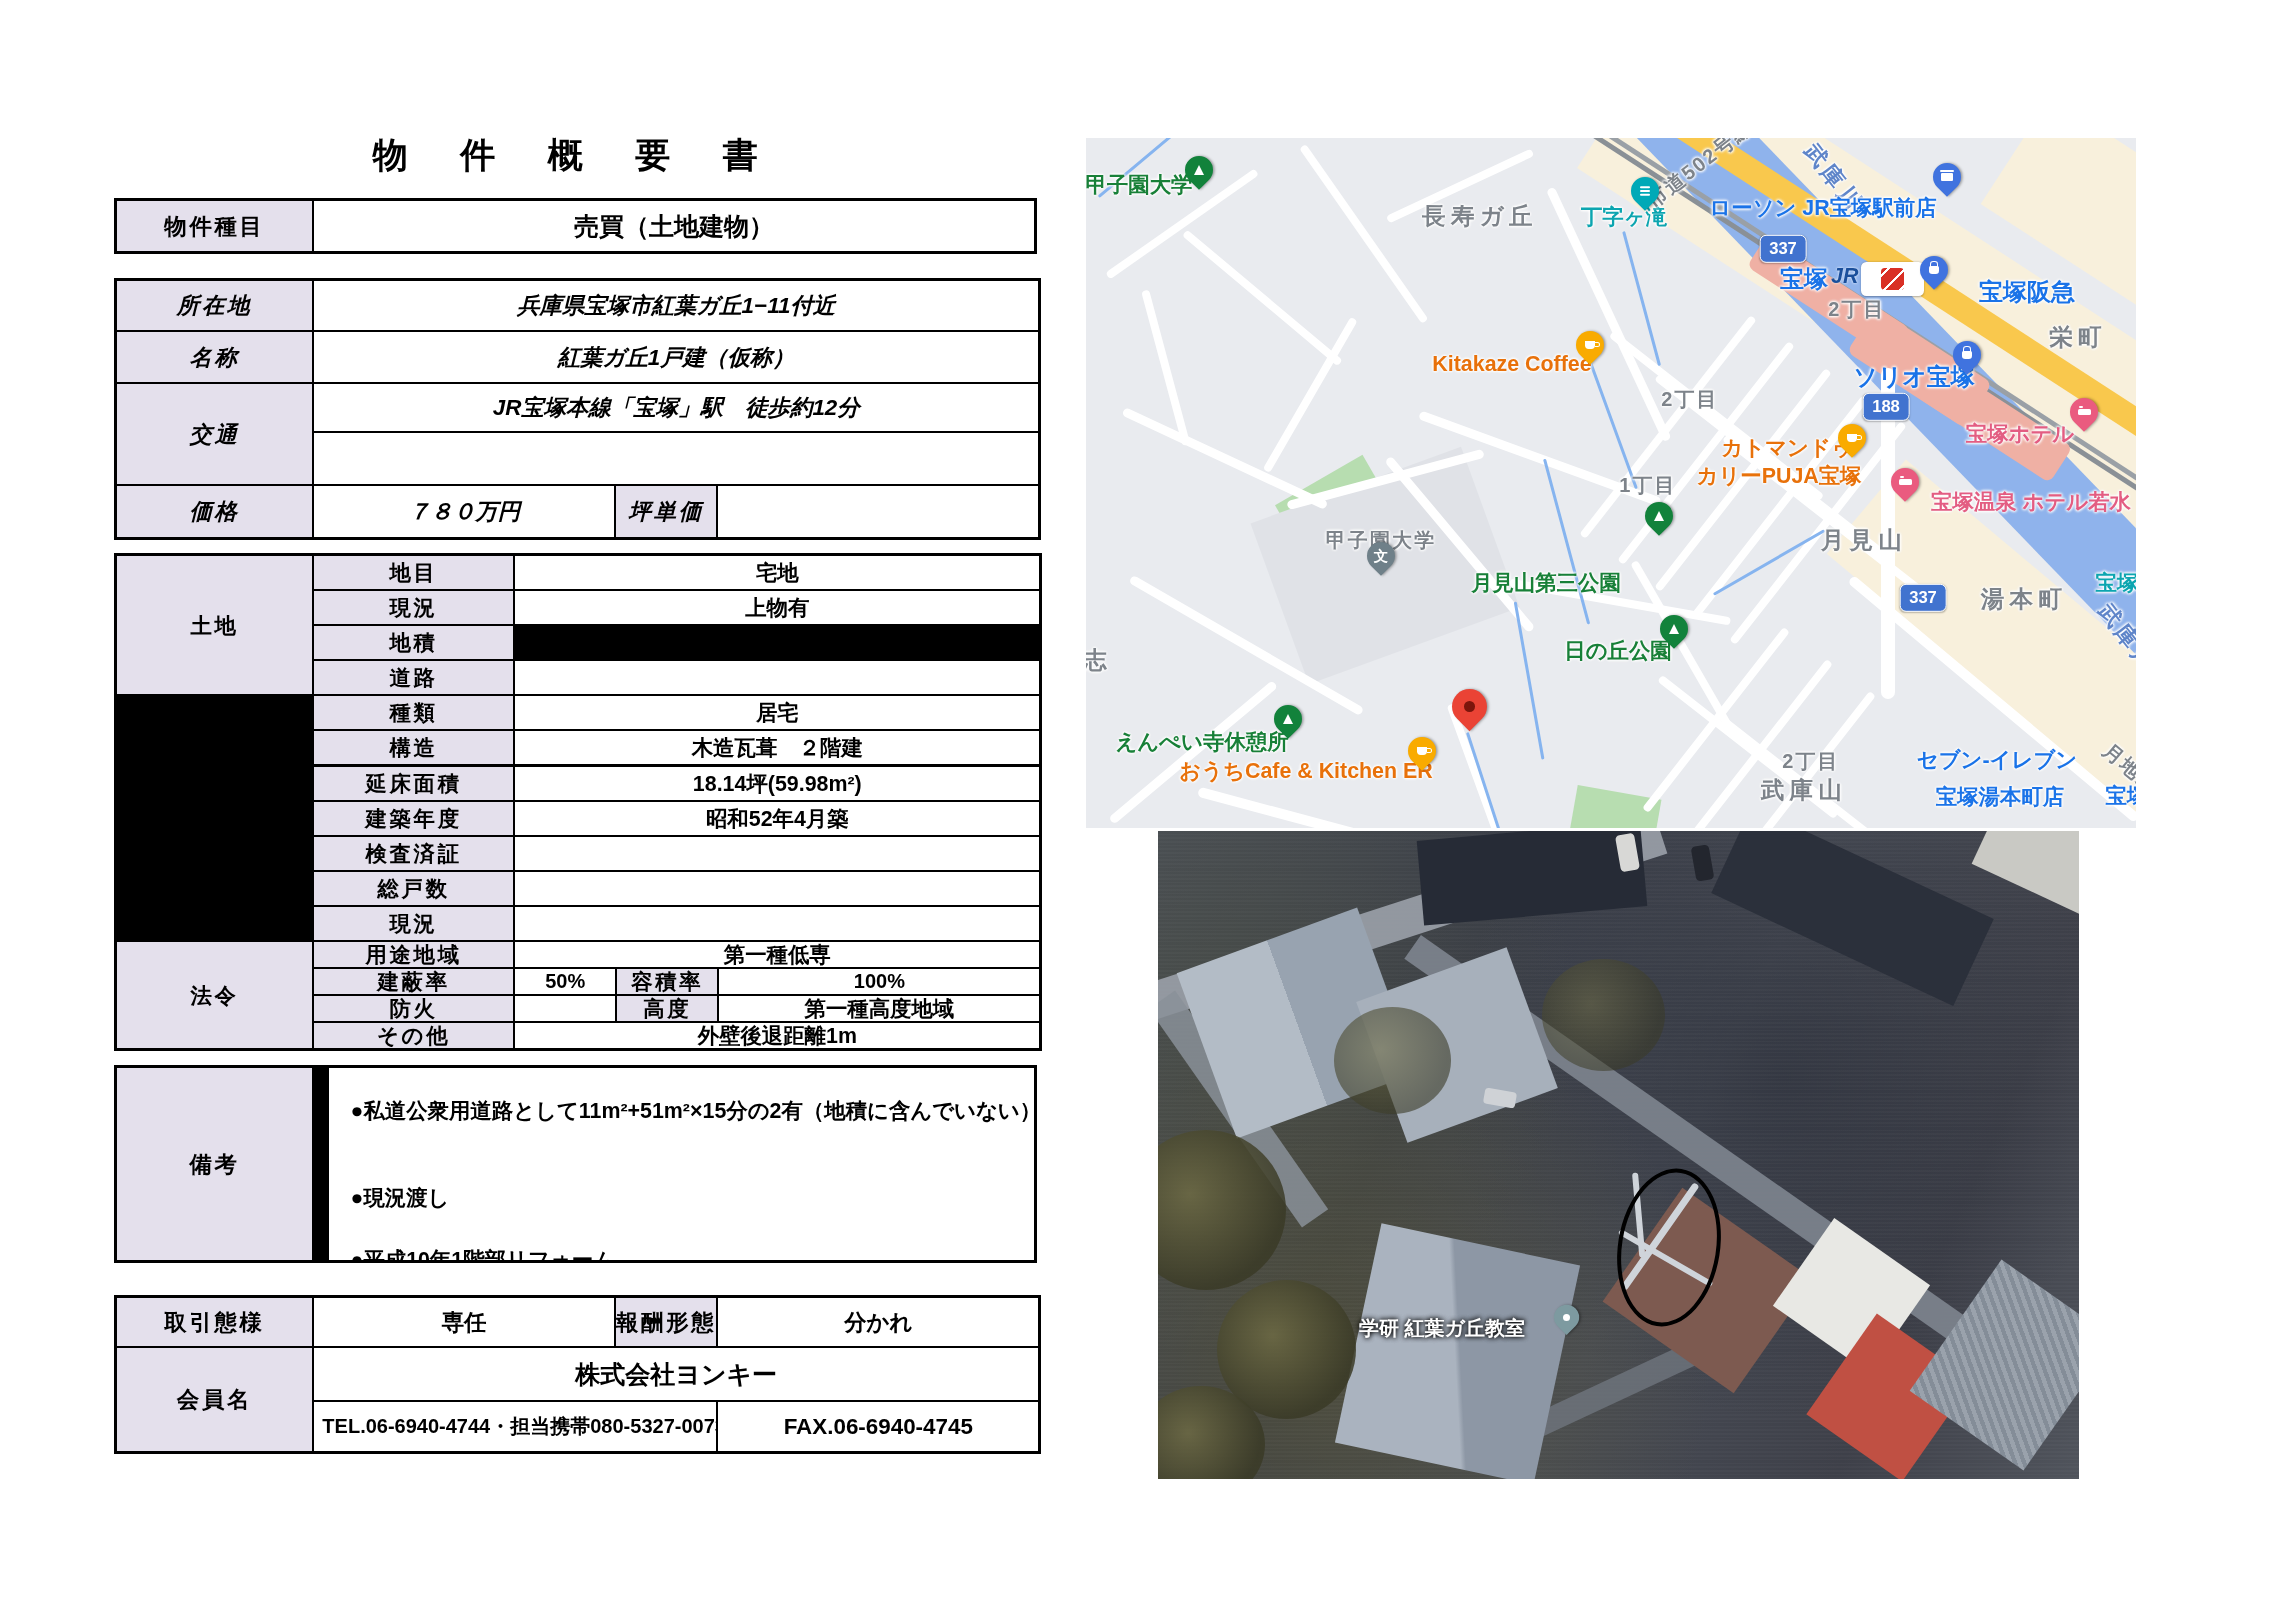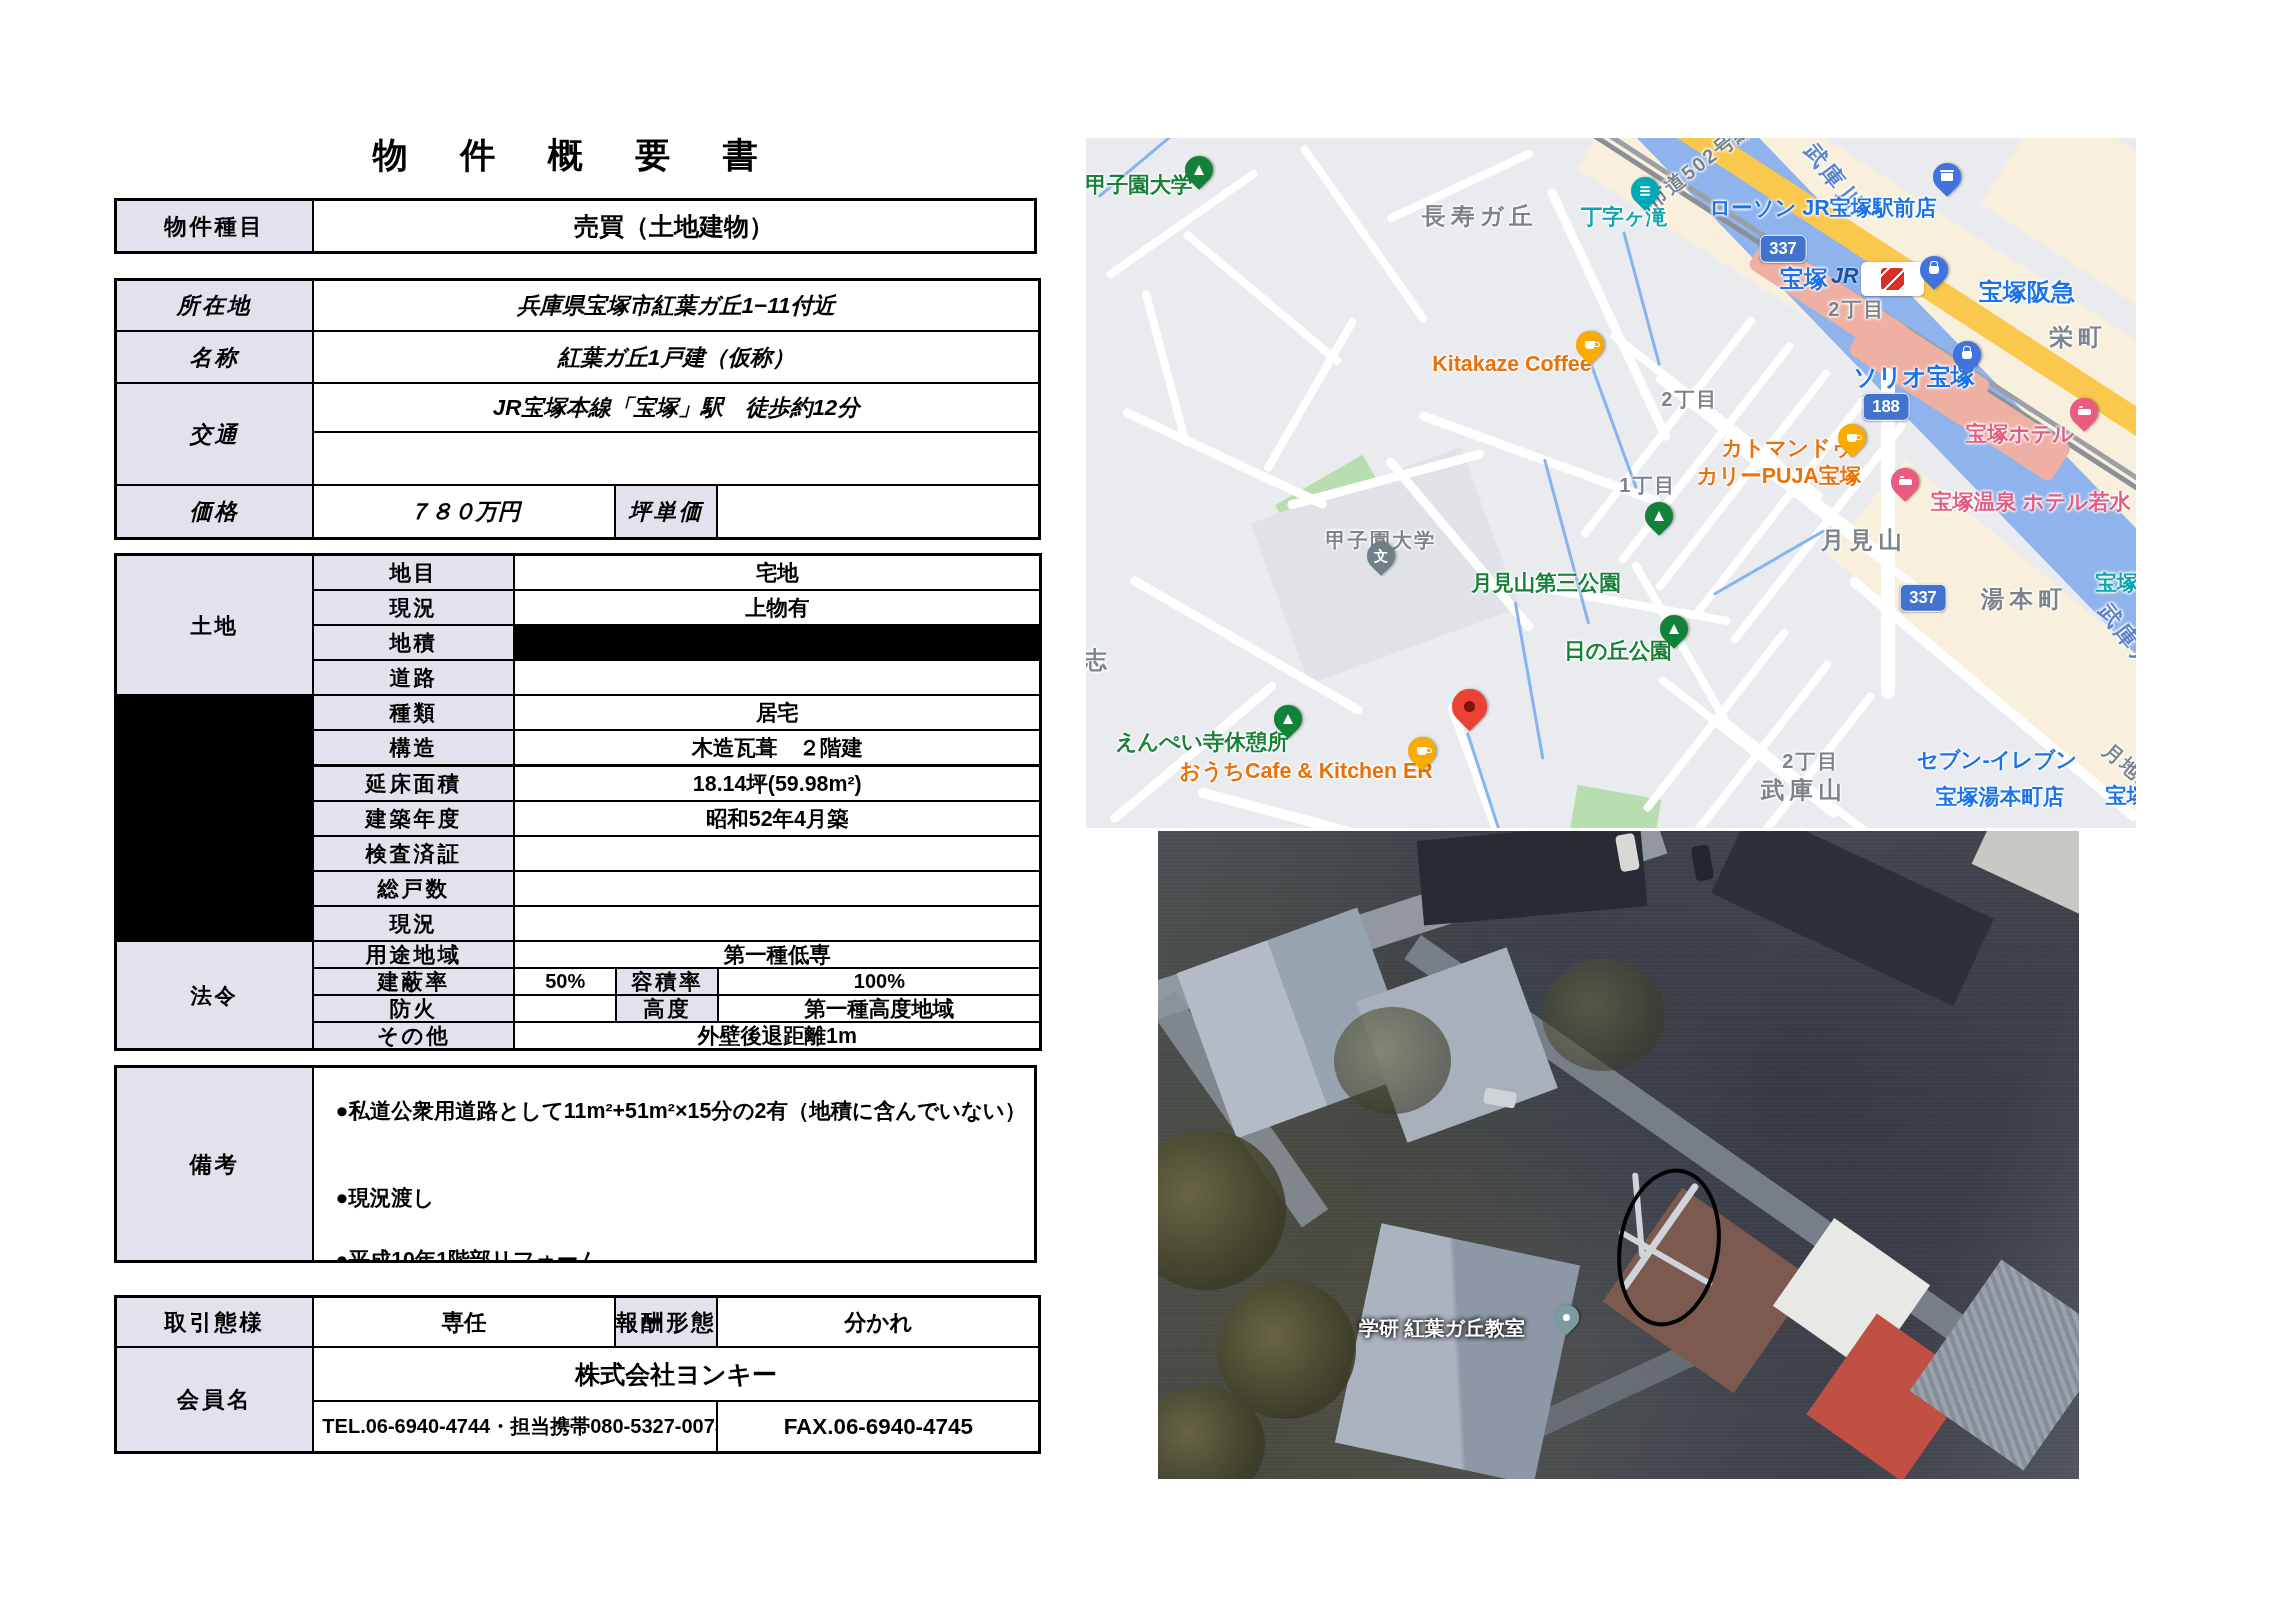--- a/index.html
+++ b/index.html
@@ -23,21 +23,21 @@
   #t1{left:114px;top:198px;grid-template-columns:195px 720px;grid-template-rows:50px;}
   #t2{left:114px;top:278px;grid-template-columns:195px 300px 100px 320px;
       grid-template-rows:49px 50px 47px 51px 51px;font-style:italic;}
   #t3{left:114px;top:553px;grid-template-columns:195px 199px 100px 100px 320px;
       grid-template-rows:repeat(11,33px) repeat(4,25px);font-size:21.4px;}
   #t4{left:114px;top:1065px;grid-template-columns:195px 720px;grid-template-rows:192px;}
   #t5{left:114px;top:1295px;grid-template-columns:195px 300px 100px 320px;
       grid-template-rows:48px 52px 49px;}
 
   #t4 .remarks{flex-direction:column;align-items:flex-start;justify-content:flex-start;
-      padding:28px 0 0 21.4px;font-size:21.4px;}
+      padding:28px 0 0 21.4px;font-size:21.4px;margin-left:15px;}
   #t4 .remarks div{margin-bottom:0;background:none;display:block;}
   #t4 .remarks .r1{margin-bottom:58px;}
   #t4 .remarks .r2{margin-bottom:33px;}
 
   
   #map{position:absolute;left:1086px;top:138px;width:1050px;height:690px;
        background:#e9ebef;overflow:hidden;}
   .shape{position:absolute;}
   .road{position:absolute;background:#ffffff;border-radius:5.3px;}
   .stream{position:absolute;background:#86b4ef;border-radius:2.1px;}

